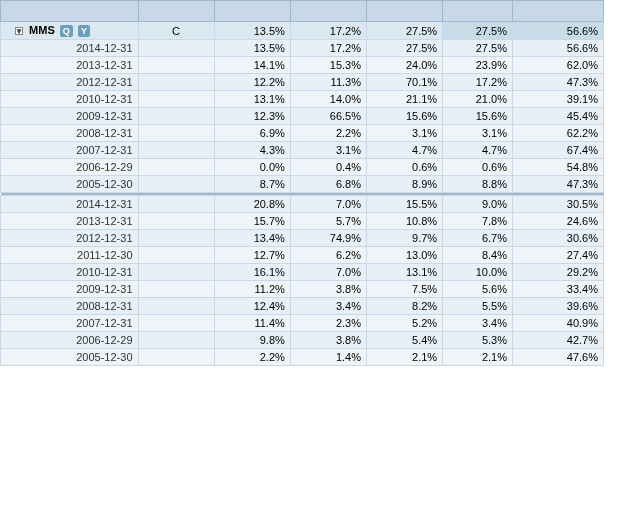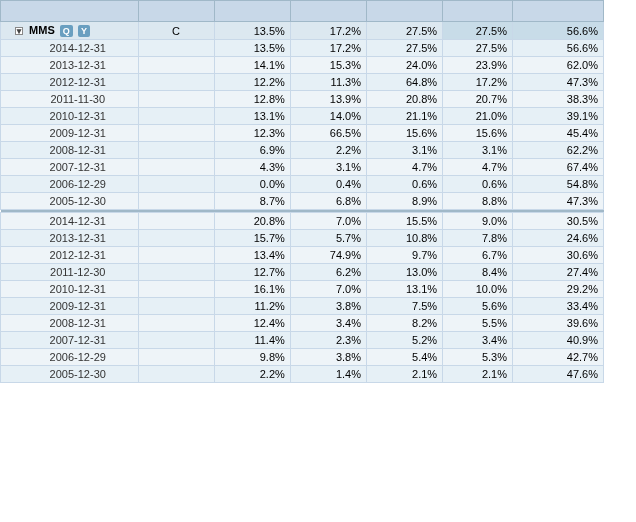--- a/index.html
+++ b/index.html
@@ -40,21 +40,21 @@
       font-size: 11px;
     }
     tbody tr td.ticker-cell {
       text-align: left;
       padding-left: 14px;
     }
     tbody tr td.grade-cell {
       text-align: center;
     }
     tbody tr td.date-cell {
-      text-align: center;
+      text-align: right;
       padding-left: 22px;
       color: #333;
     }
     
     tr.parent-row td {
       background: #dce8f0;
       font-weight: normal;
     }
     tr.parent-row td.ticker-cell {
       font-weight: bold;
@@ -175,32 +175,23 @@
       <td>15.3%</td>
       <td>24.0%</td>
       <td>23.9%</td>
       <td>62.0%</td>
     </tr>
       <tr class="child-row">
       <td class="date-cell">2012-12-31</td>
       <td class="grade-cell"></td>
       <td>12.2%</td>
       <td>11.3%</td>
-      <td>64.8%</td>
+      <td>70.1%</td>
       <td>17.2%</td>
       <td>47.3%</td>
-    </tr>
-      <tr class="child-row">
-      <td class="date-cell">2011-11-30</td>
-      <td class="grade-cell"></td>
-      <td>12.8%</td>
-      <td>13.9%</td>
-      <td>20.8%</td>
-      <td>20.7%</td>
-      <td>38.3%</td>
     </tr>
       <tr class="child-row">
       <td class="date-cell">2010-12-31</td>
       <td class="grade-cell"></td>
       <td>13.1%</td>
       <td>14.0%</td>
       <td>21.1%</td>
       <td>21.0%</td>
       <td>39.1%</td>
     </tr>

